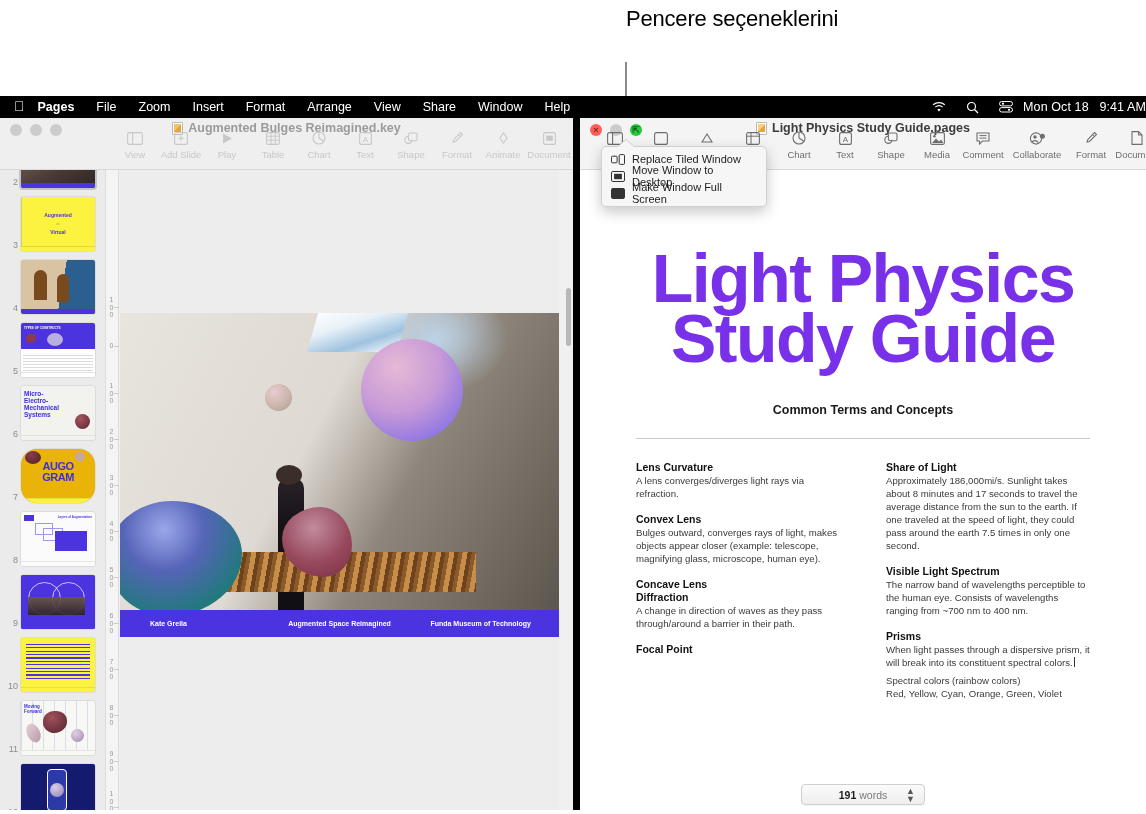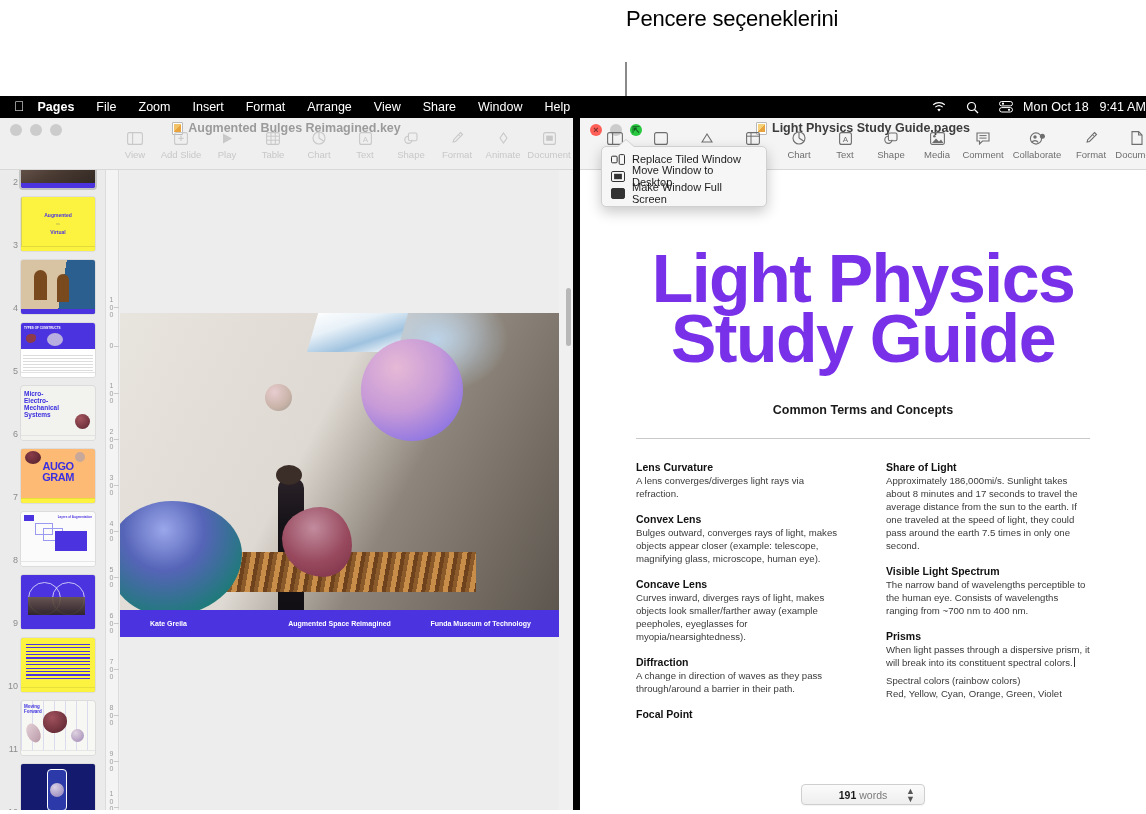--- a/index.html
+++ b/index.html
@@ -480,21 +480,21 @@
           <div class="thumbnum">6</div>
           <div class="thumb" style="background:#f2f2ef;">
             <div style="position:absolute;left:3px;top:4px;font-size:6.5px;font-weight:bold;line-height:7px;color:#3b2fe0;">Micro-<br>Electro-<br>Mechanical<br>Systems</div>
             <div style="position:absolute;right:5px;bottom:11px;width:15px;height:15px;border-radius:50%;background:radial-gradient(circle at 35% 30%,#a4555e,#5c2530);"></div>
             <div class="footbar" style="background:#f2f2ef;border-top:.5px solid #e2e2e2"></div>
           </div>
         </div>
 
         <div class="thumbrow">
           <div class="thumbnum">7</div>
-          <div class="thumb" style="background:#fdba74;">
+          <div class="thumb" style="background:#eab308;border-radius:16px;">
             <div style="position:absolute;left:4px;top:2px;width:16px;height:13px;border-radius:50%;background:radial-gradient(circle at 40% 30%,#8b3c4a,#4d1f2a);"></div>
             <div style="position:absolute;right:10px;top:3px;width:10px;height:10px;border-radius:50%;background:#c8a89a;"></div>
             <div style="position:absolute;left:0;right:0;top:12px;text-align:center;font-size:11px;font-weight:bold;line-height:11px;color:#3b2fe0;letter-spacing:-0.5px;">AUGO<br>GRAM</div>
             <div class="footbar" style="background:#fbf33f;border-top:.5px solid rgba(0,0,0,.08)"></div>
           </div>
         </div>
 
         <div class="thumbrow">
           <div class="thumbnum">8</div>
           <div class="thumb" style="background:#fbfbfb;">
@@ -755,21 +755,20 @@
       <div class="docSub">Common Terms and Concepts</div>
       <div class="hr"></div>
 
       <div class="cols">
         <div class="col">
           <div class="term">Lens Curvature</div>
           <div class="def">A lens converges/diverges light rays via refraction.</div>
           <div class="term">Convex Lens</div>
           <div class="def">Bulges outward, converges rays of light, makes objects appear closer (example: telescope, magnifying glass, microscope, human eye).</div>
           <div class="term">Concave Lens</div>
-          <div class="def">Curves inward, diverges rays of light, makes objects look smaller/farther away (example peepholes, eyeglasses for myopia/nearsightedness).</div>
           <div class="term">Diffraction</div>
           <div class="def">A change in direction of waves as they pass through/around a barrier in their path.</div>
           <div class="term">Focal Point</div>
         </div>
         <div class="col">
           <div class="term">Share of Light</div>
           <div class="def">Approximately 186,000mi/s. Sunlight takes about 8 minutes and 17 seconds to travel the average distance from the sun to the earth. If one traveled at the speed of light, they could pass around the earth 7.5 times in only one second.</div>
           <div class="term">Visible Light Spectrum</div>
           <div class="def">The narrow band of wavelengths perceptible to the human eye. Consists of wavelengths ranging from ~700 nm to 400 nm.</div>
           <div class="term">Prisms</div>

